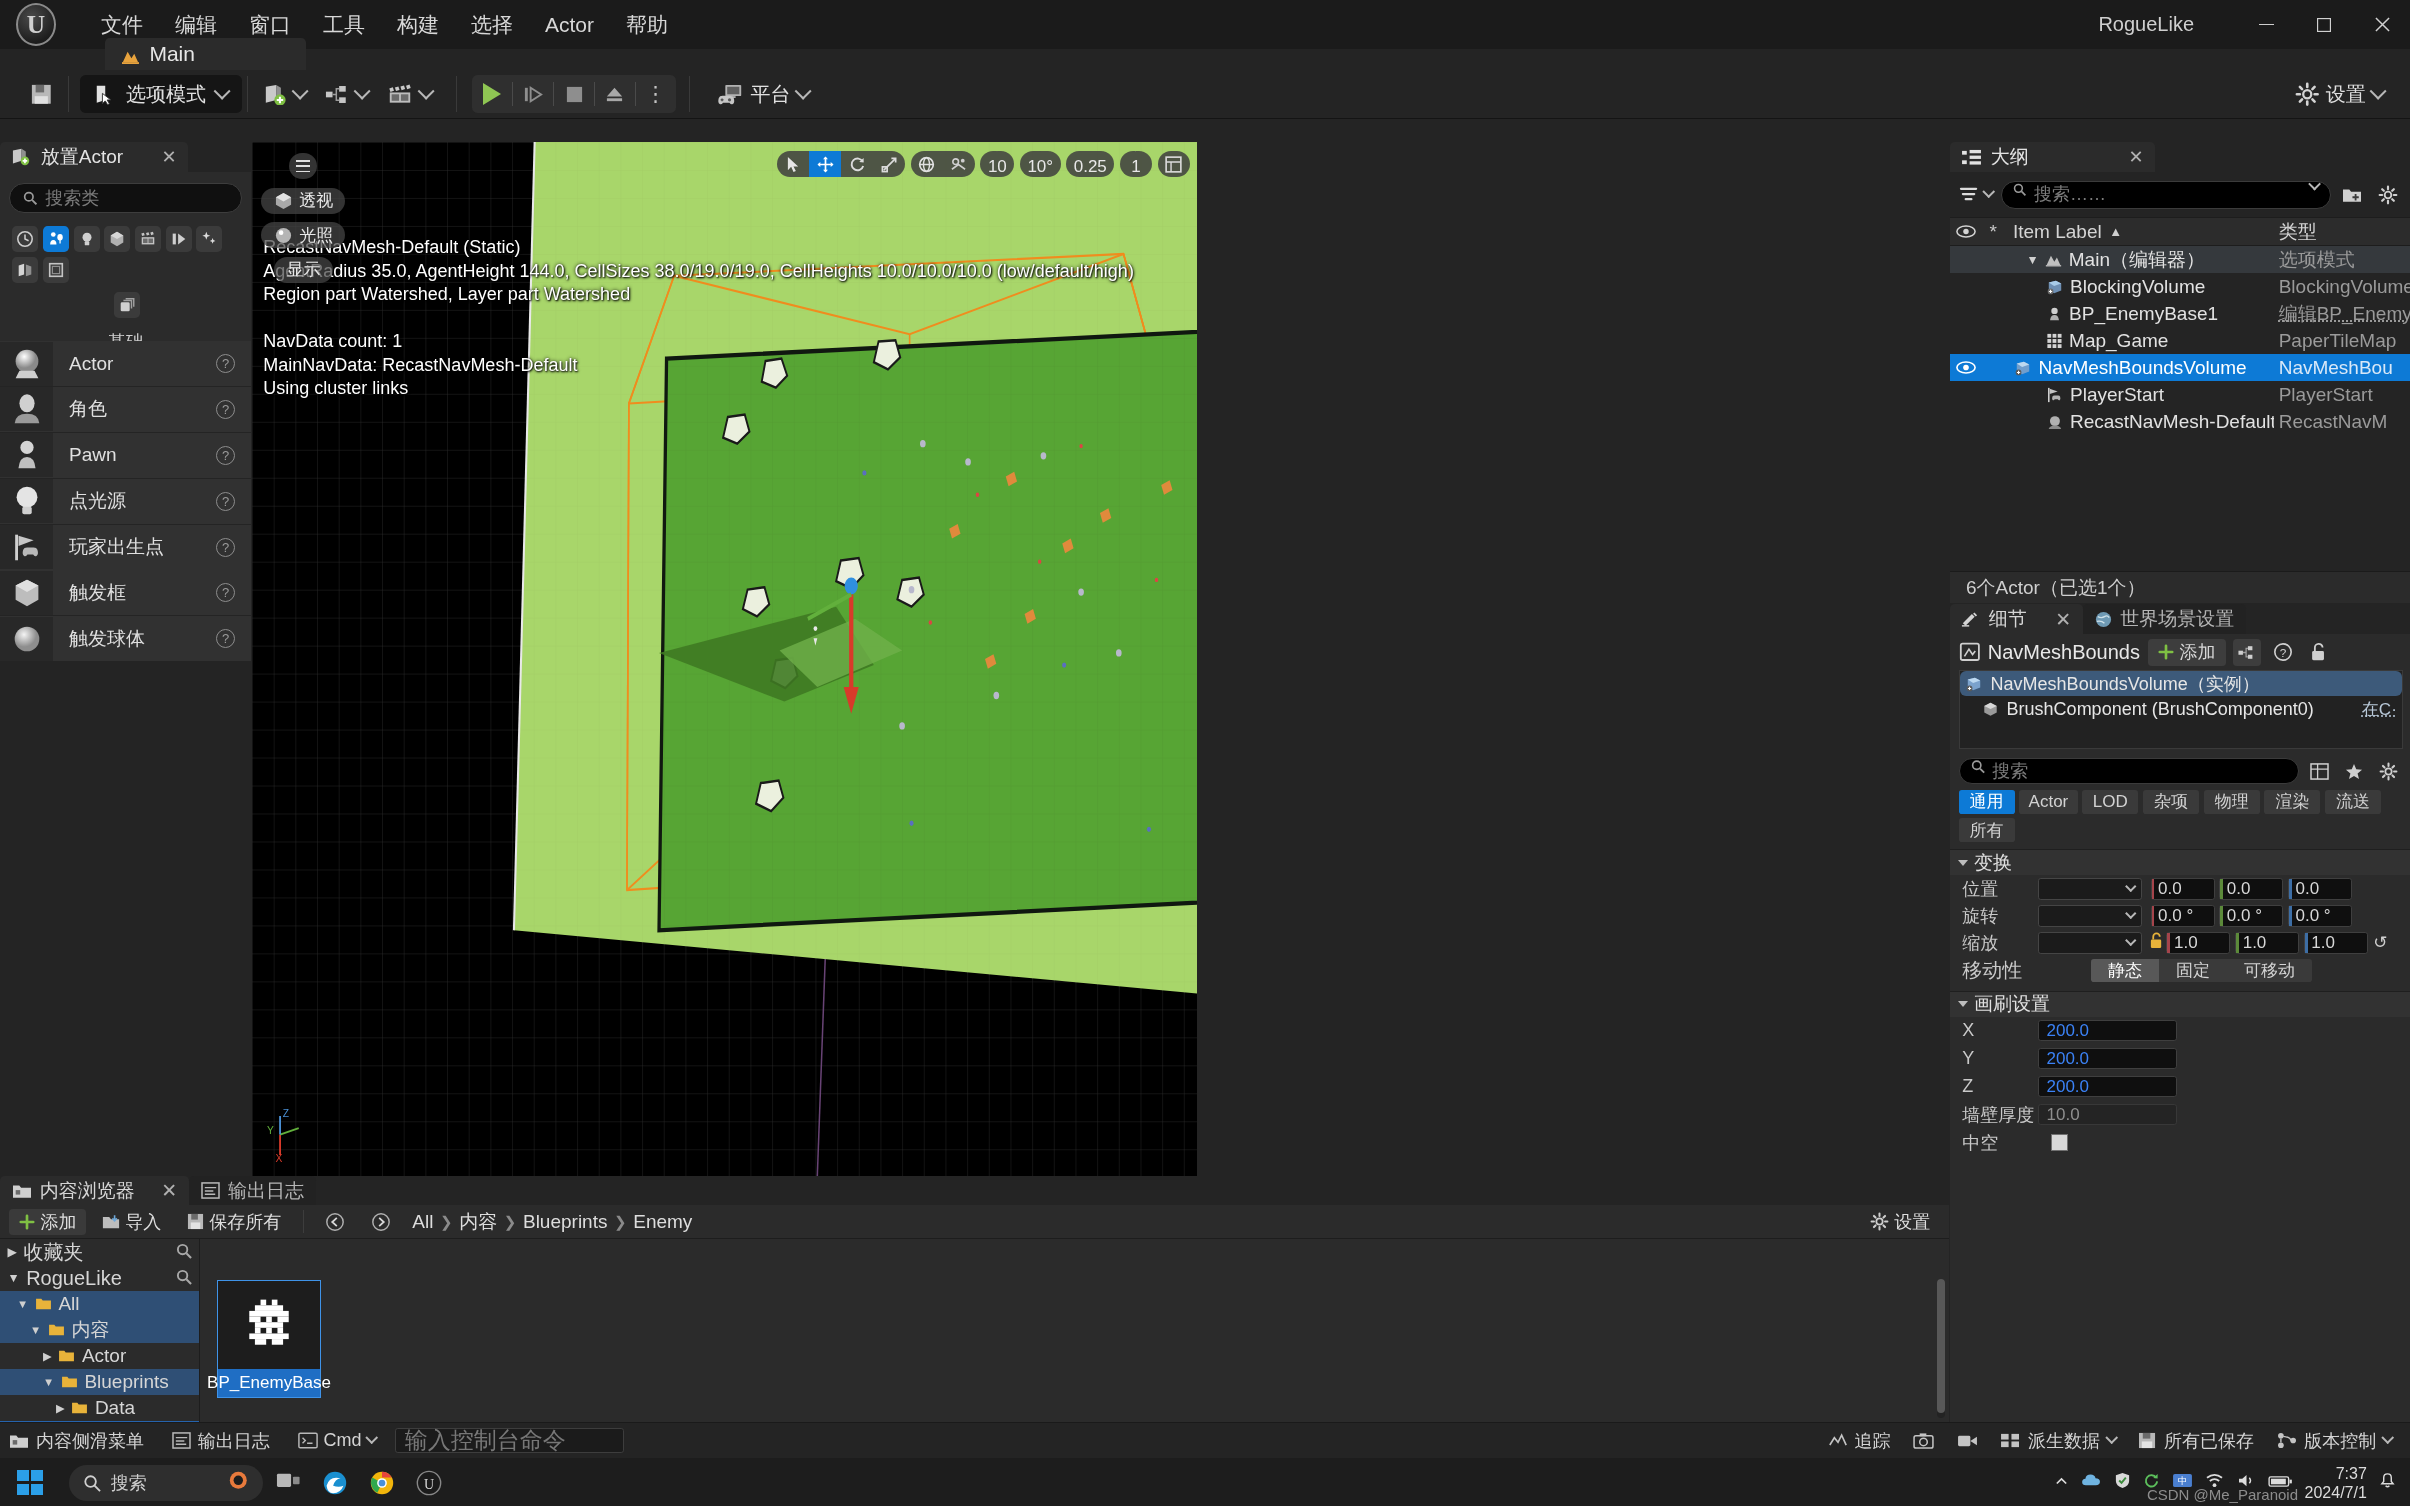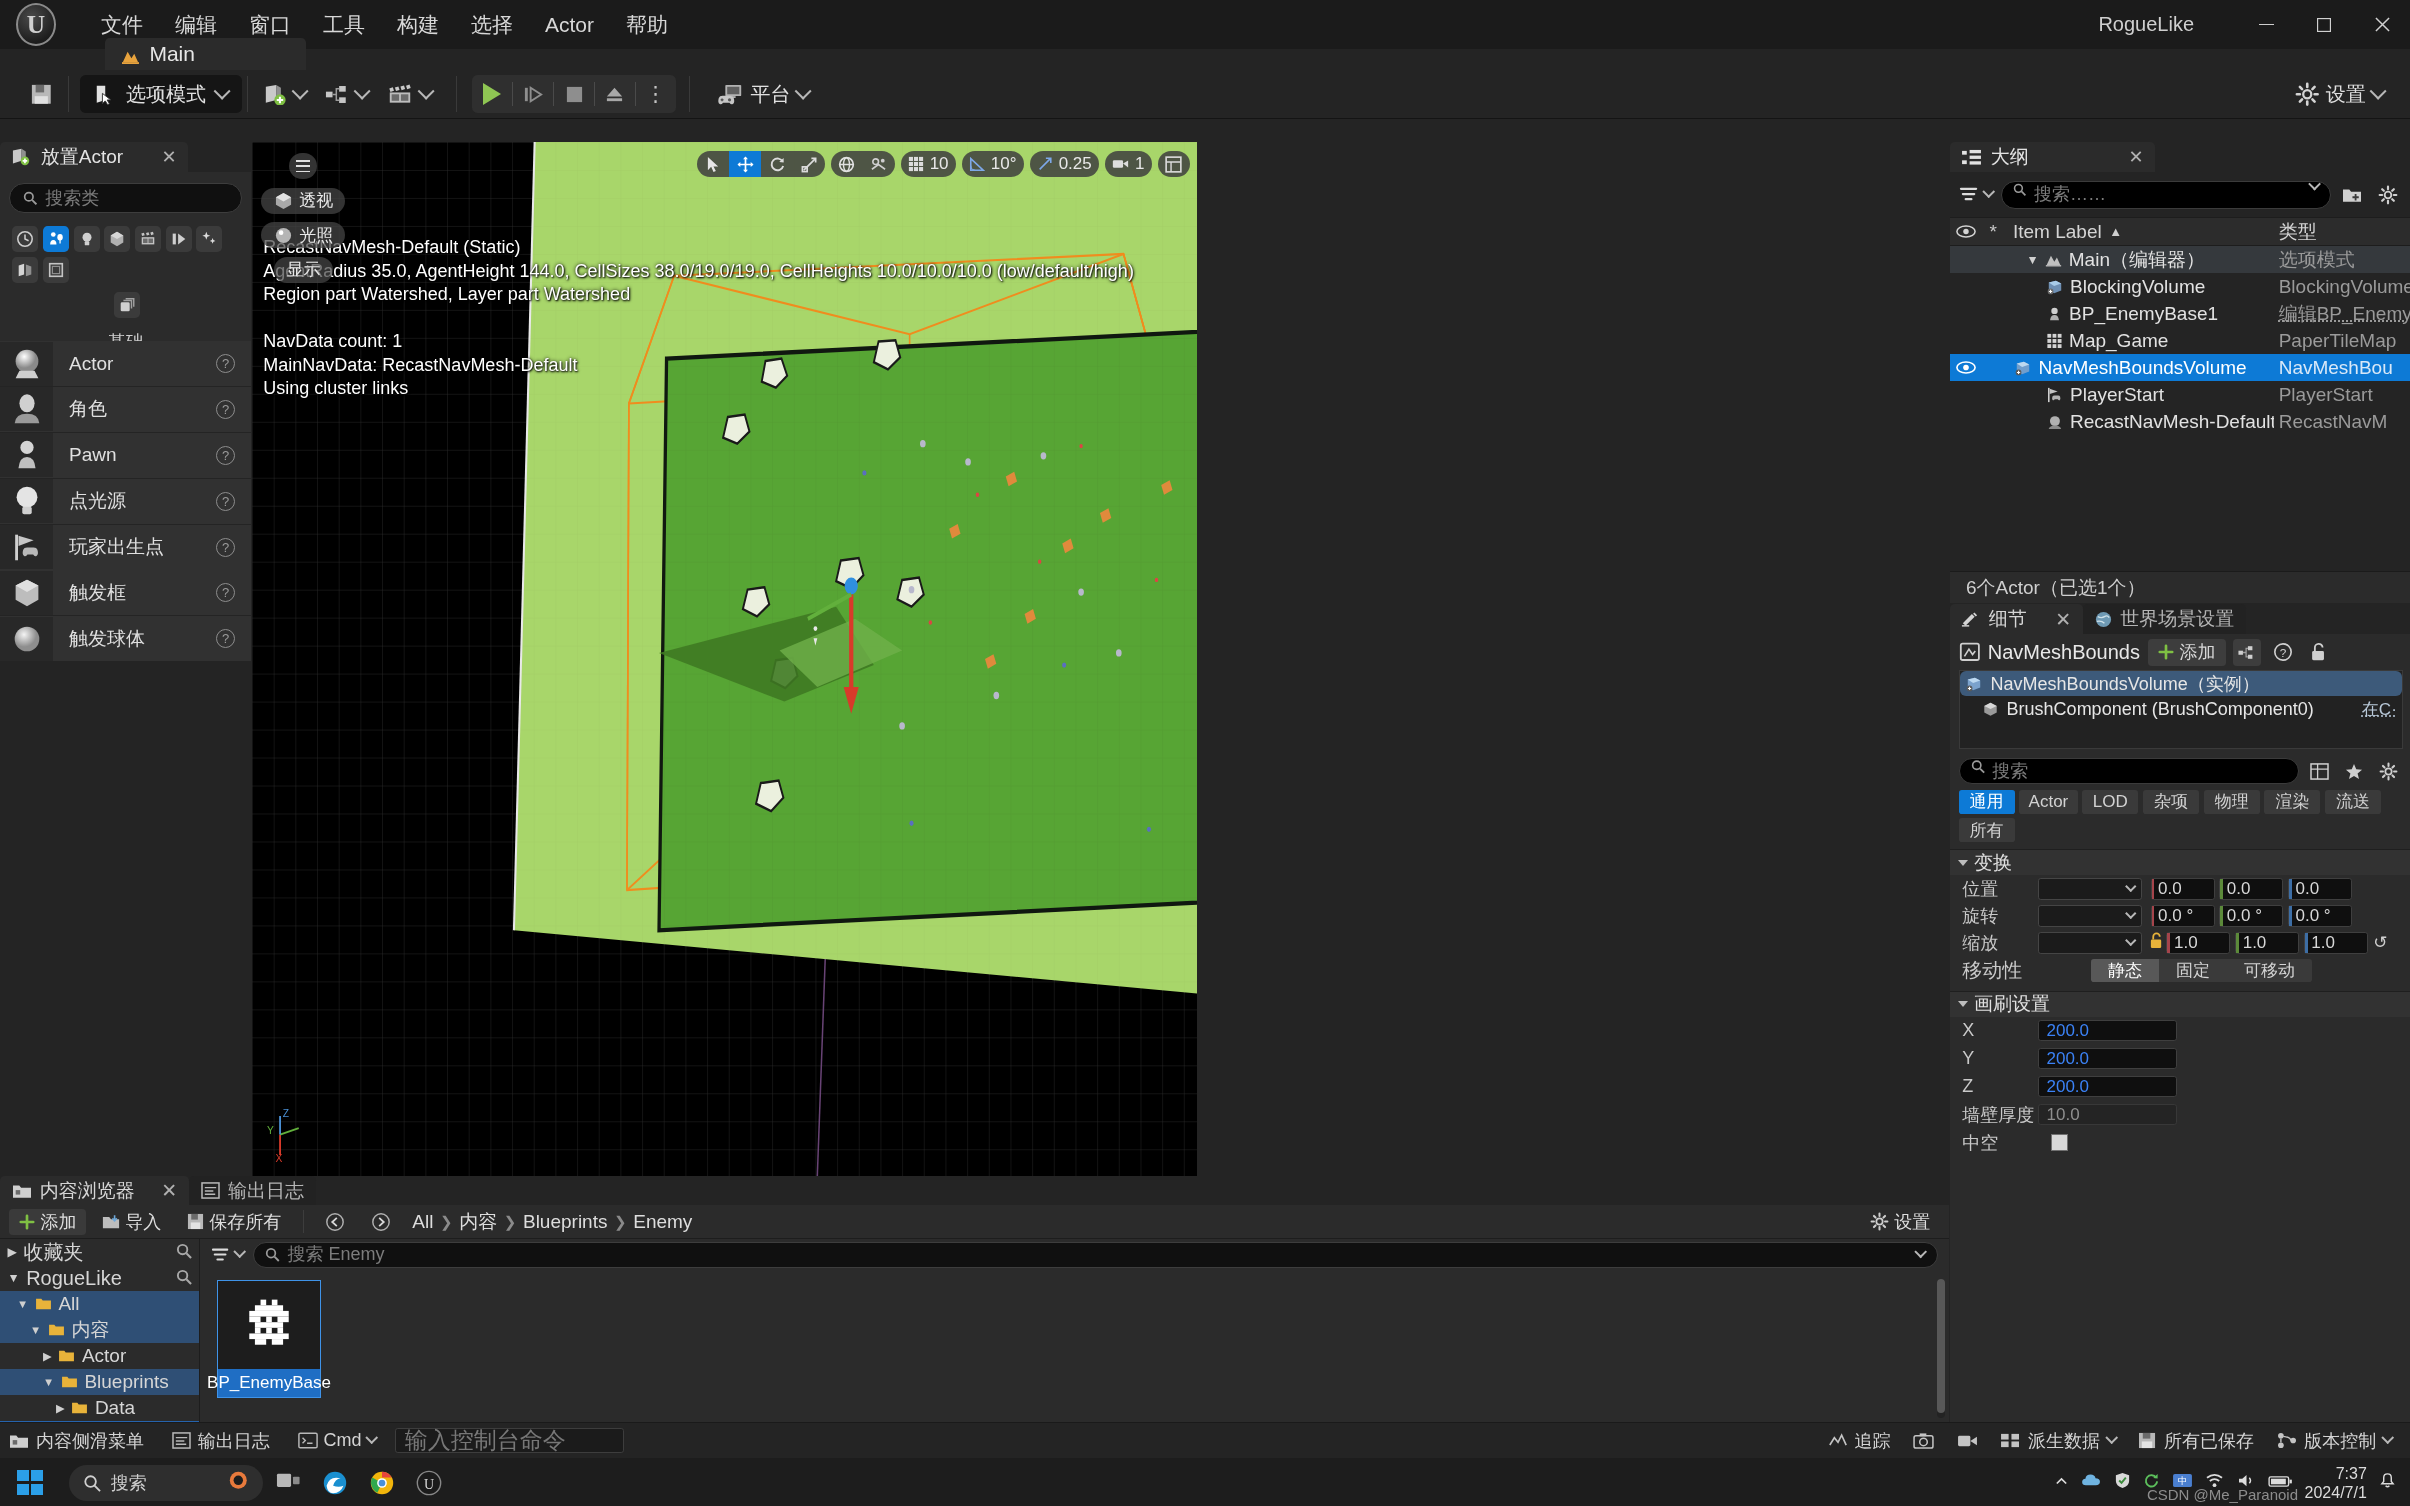--- a/index.html
+++ b/index.html
@@ -81,21 +81,21 @@
              gap:6.6px; padding:0 12.2px; color:#e8e8e8; font-size:17px; }
   .vp-ham { width:28px; height:26px; border-radius:13px; background:rgba(70,70,70,0.72); display:flex;
             flex-direction:column; align-items:center; justify-content:center; gap:3.3px;}
   .vp-ham i { display:block; width:14px; height:1.9px; background:#e0e0e0; }
   .dbgtext { position:absolute; left:11.3px; top:94px; font-size:18px; line-height:23.5px; color:#ffffff;
              text-shadow:0 0 3.8px rgba(0,0,0,0.95), 0.9px 0.9px 1.9px #000; white-space:pre; z-index:5; font-family:"Liberation Sans",sans-serif;}
   .vp-rtools { position:absolute; right:7.5px; top:9.4px; display:flex; align-items:center; gap:5.6px; z-index:7;}
   .xgroup { display:flex; align-items:center; background:rgba(62,62,62,0.85); border-radius:13px; height:26px; overflow:hidden;}
   .xg-btn { width:32px; height:26px; display:flex; align-items:center; justify-content:center; }
   .xg-btn.sel { background:#0d7ad6; }
-  .snapgrp { display:flex; align-items:center; background:rgba(62,62,62,0.85); border-radius:13px; height:26px; padding:0 7.5px; gap:5.6px;}
+  .snapgrp { display:flex; align-items:center; background:rgba(62,62,62,0.85); border-radius:13px; height:26px; padding:0 7.5px; gap:5.6px;flex-direction:column;}
   .snapgrp .sv { font-size:17px; color:#e8e8e8; }
   .axis-ind { position:absolute; left:15px; bottom:13px; width:56px; height:55px; z-index:5;}
   .outl { position:absolute; right:0; top:142px; width:461px; height:461px; background:#242424; }
   .outl-body { position:absolute; left:0; right:0; top:30px; bottom:0; background:#242424; }
   .outl-search { display:flex; align-items:center; gap:7.5px; padding:8.5px 9.4px; }
   .filtbtn { display:flex; align-items:center; gap:3.8px; }
   .sbar { flex:1; height:28px; background:#000000; border:0.9px solid #3b3b3b; border-radius:14px;
           display:flex; padding:0 11.3px; gap:7.5px; }
   .sbar input { background:transparent;border:none;outline:none;color:#ccc;font-size:18px;width:100%;
                 font-family:"Liberation Sans",sans-serif;}
@@ -1349,36 +1349,20 @@
                 <svg width="16" height="16" viewBox="0 0 17 17">
                     <circle cx="7" cy="7" r="5" fill="none" stroke="#a8a8a8" stroke-width="2"></circle>
                     <path d="M11,11 L16,16" stroke="#a8a8a8" stroke-width="2.2"></path>
                   </svg>
               </span>
             </span>
           </div>
         </div>
 
         <div class="cb-right">
-          <div class="cbr-toolbar">
-            <div class="filtbtn">
-              <svg width="20" height="16" viewBox="0 0 22 18">
-                <path d="M2,3 h16 M4,8.5 h12 M7,14 h6" stroke="#dcdcdc" stroke-width="2.4" stroke-linecap="round"></path>
-              </svg>
-              <span class="chev" style="width:9.4px;height:9.4px;"></span>
-            </div>
-            <div class="cbr-search">
-              <svg width="15" height="15" viewBox="0 0 17 17">
-                <circle cx="7" cy="7" r="5" fill="none" stroke="#9a9a9a" stroke-width="2"></circle>
-                  <path d="M11,11 L16,16" stroke="#9a9a9a" stroke-width="2.2"></path>
-              </svg>
-              <input placeholder="搜索 Enemy" style="">
-              <span class="chev" style="width:9.4px;height:9.4px;"></span>
-            </div>
-          </div>
 
           <div class="assetgrid">
             <div class="asset sel">
               <div class="athumb">
                 <svg width="62" height="62" viewBox="0 0 66 66">
                   <g fill="#ffffff">
                     <rect x="24" y="6" width="6" height="6"></rect>
                       <rect x="36" y="6" width="6" height="6"></rect>
                     <rect x="18" y="12" width="30" height="6"></rect>
                     <rect x="12" y="18" width="42" height="6"></rect>

